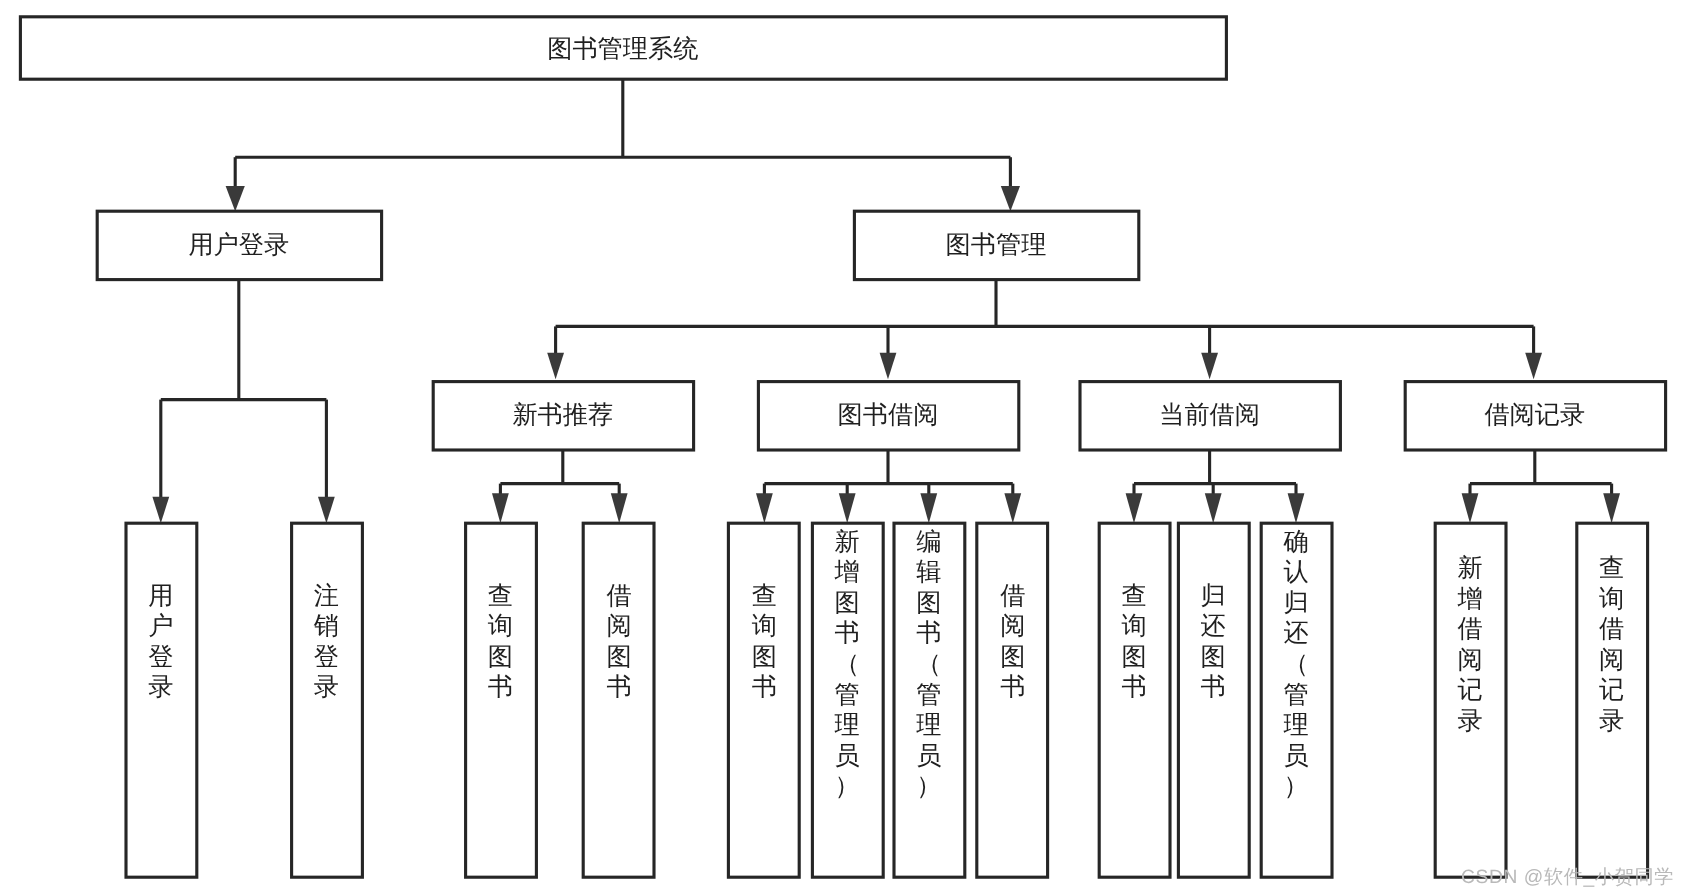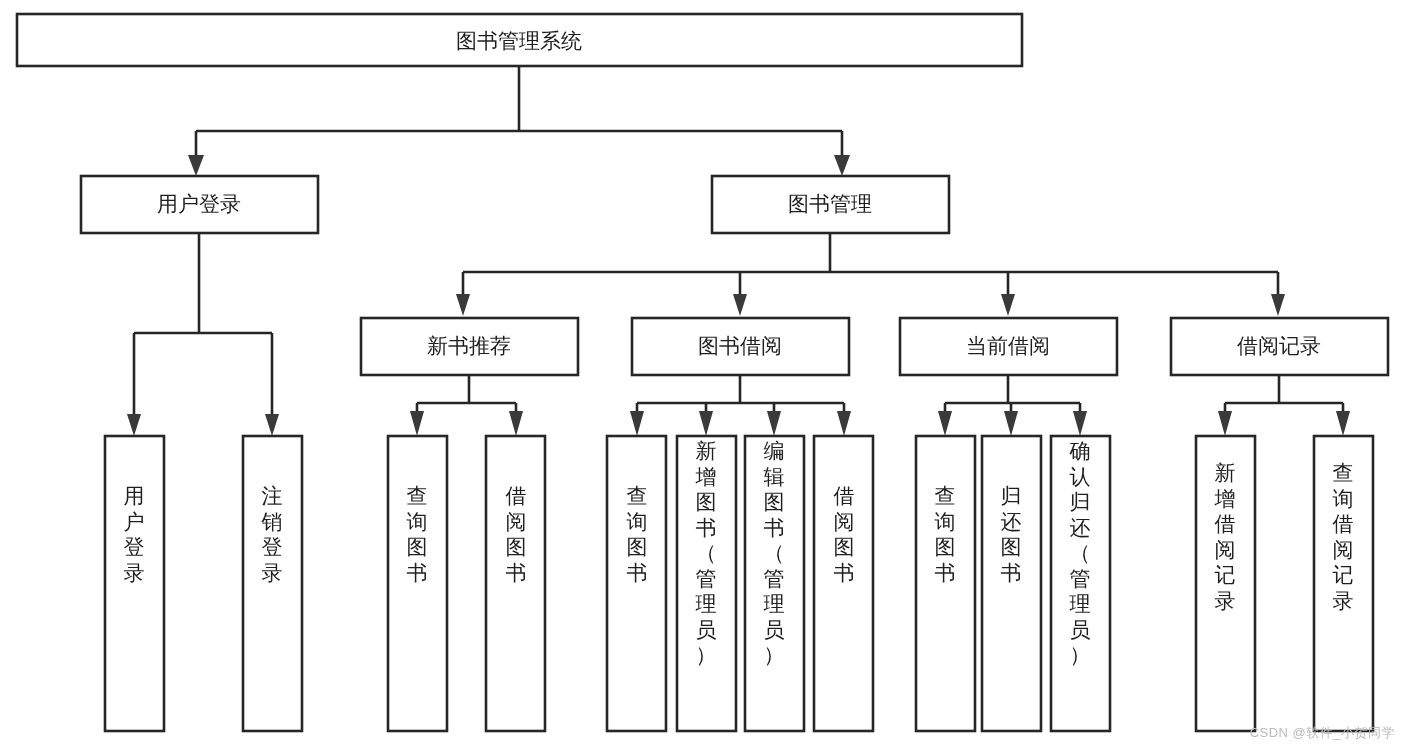--- a/index.html
+++ b/index.html
@@ -52,21 +52,21 @@
     font-family: "Liberation Sans", "DejaVu Sans", sans-serif;
     fill: #1f1f1f;
     font-size: 21px;
     text-anchor: middle;
   }
   .watermark {
     position: absolute;
     right: 10px;
     bottom: 5px;
     font-family: "Liberation Sans", "DejaVu Sans", sans-serif;
-    font-size: 13px;
+    font-size: 16px;
     color: #b9b9b9;
     letter-spacing: 0.5px;
     white-space: nowrap;
     user-select: none;
   }
 </style>
 </head>
 <body>
 
 <div id="diagram-root">

